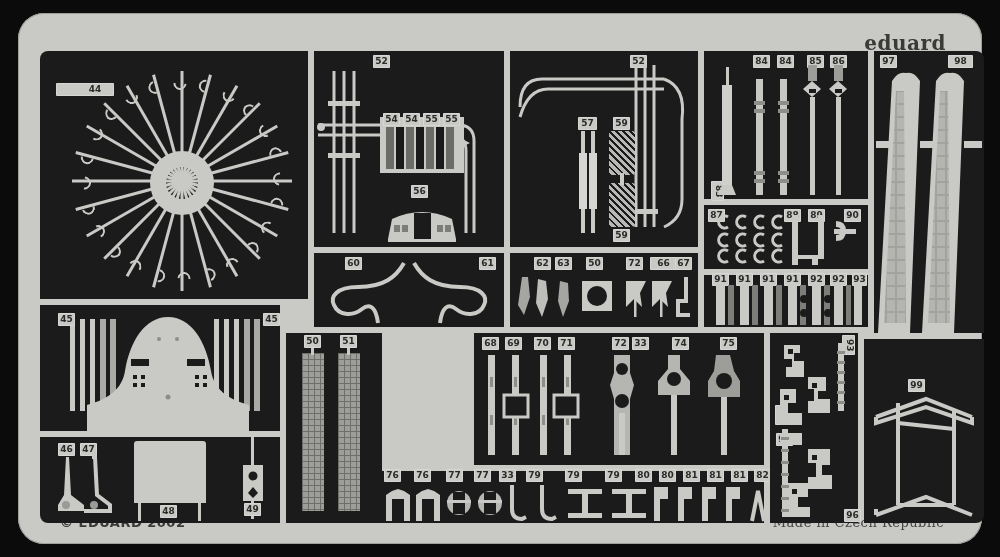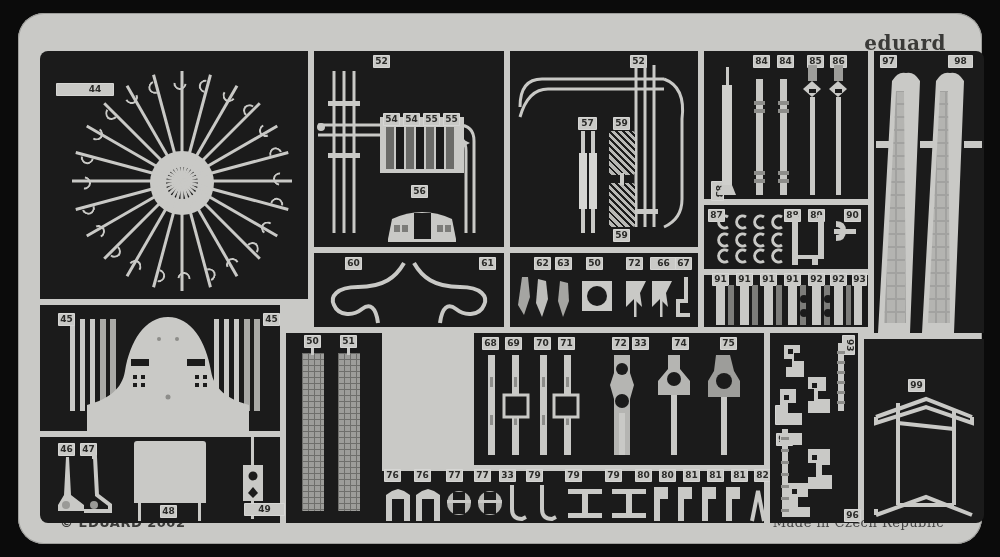--- a/index.html
+++ b/index.html
@@ -218,21 +218,21 @@
   <div class="bar" style="left:180px;top:486px;width:3px;height:22px;"></div>
   <div class="tag" style="left:142px;top:492px;width:17px;">48</div>
 
   <div class="metal" style="left:225px;top:452px;width:20px;height:36px;"></div>
   <svg style="position:absolute;left:225px;top:452px;" width="20" height="36">
     <circle cx="10" cy="11" r="4.5" fill="#1b1b1b"></circle>
     <path d="M10 22 L15 28 L10 33 L5 28 Z" fill="#1b1b1b"></path>
   </svg>
   <div class="bar" style="left:233px;top:488px;width:3px;height:18px;"></div>
   <div class="bar" style="left:233px;top:424px;width:3px;height:28px;"></div>
-  <div class="tag" style="left:226px;top:490px;width:41px;">49</div>
+  <div class="tag" style="left:226px;top:490px;width:17px;">49</div>
 
   <div class="window" style="left:268px;top:320px;width:96px;height:190px;"></div>
   <div class="mesh2" style="left:284px;top:340px;width:22px;height:158px;"></div>
   <div class="mesh2" style="left:320px;top:340px;width:22px;height:158px;"></div>
   <div class="bar" style="left:293px;top:326px;width:3px;height:16px;"></div>
   <div class="bar" style="left:329px;top:326px;width:3px;height:16px;"></div>
   <div class="tag" style="left:286px;top:322px;width:17px;">50</div>
   <div class="tag" style="left:322px;top:322px;width:17px;">51</div>
 
   <div class="window" style="left:296px;top:38px;width:190px;height:196px;"></div>

